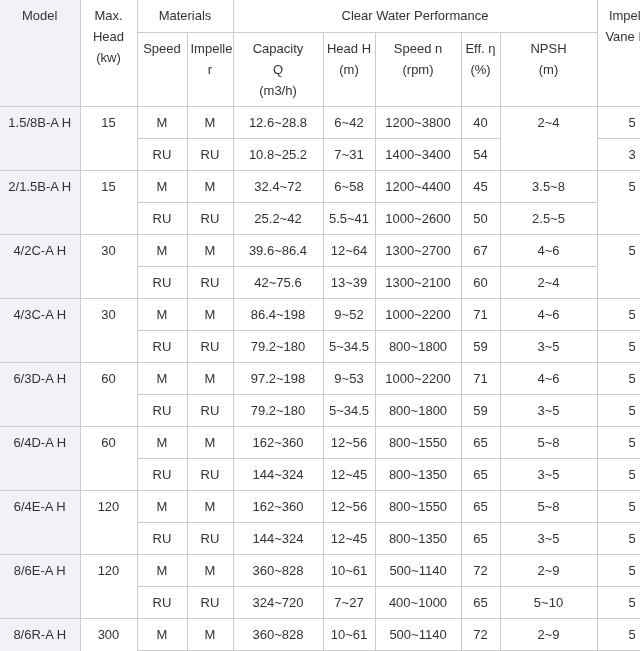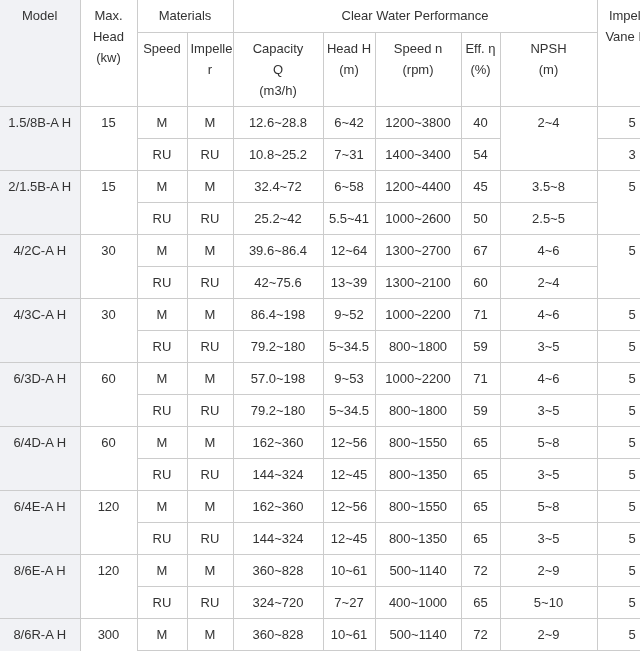--- a/index.html
+++ b/index.html
@@ -163,21 +163,21 @@
           <td>800~1800</td>
           <td>59</td>
           <td>3~5</td>
           <td>5</td>
         </tr>
         <tr>
           <td rowspan="2" class="model-col">6/3D-A H</td>
           <td rowspan="2">60</td>
           <td>M</td>
           <td>M</td>
-          <td>57.0~198</td>
+          <td>97.2~198</td>
           <td>9~53</td>
           <td>1000~2200</td>
           <td>71</td>
           <td>4~6</td>
           <td>5</td>
         </tr>
         <tr>
           <td>RU</td>
           <td>RU</td>
           <td>79.2~180</td>

